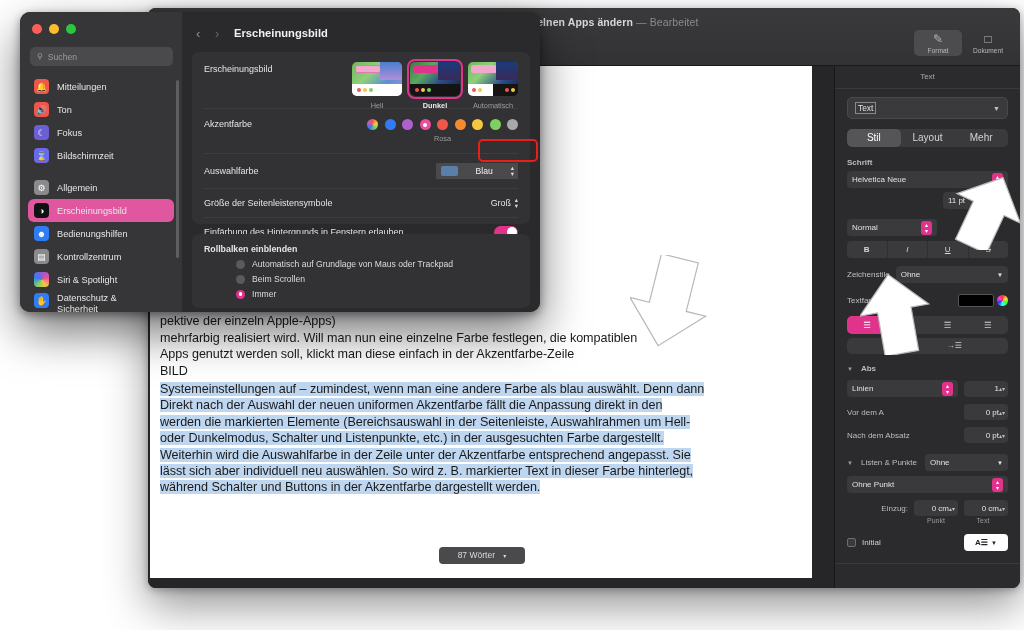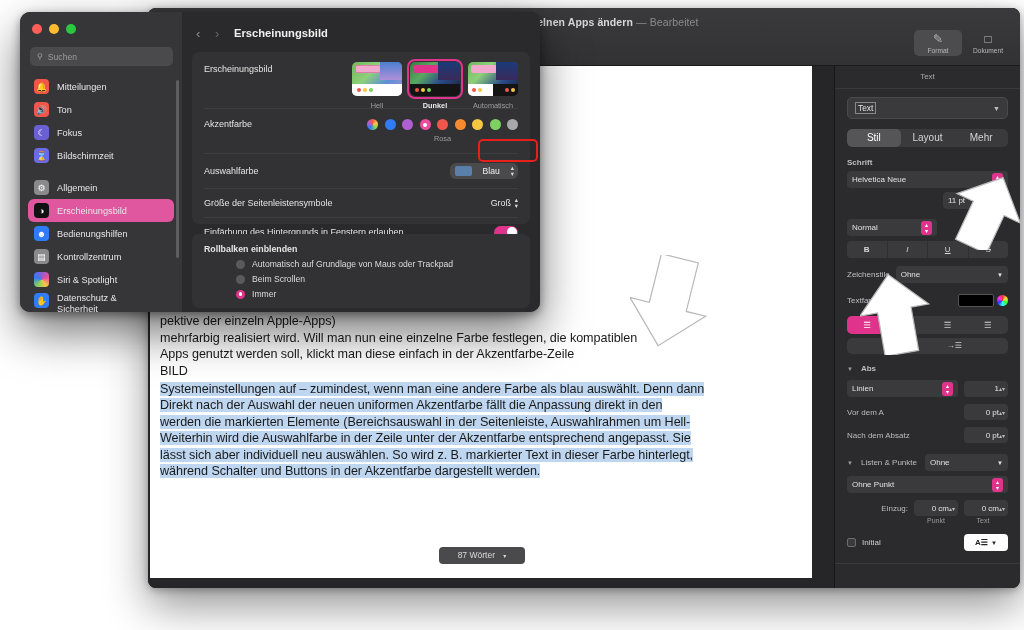--- a/index.html
+++ b/index.html
@@ -147,21 +147,21 @@
   .thumb-wrap { width: 50px; text-align:center; }
   .thumb { width: 50px; height: 34px; border-radius: 5px; overflow:hidden; position:relative; }
   .thumb.selected { outline: 2px solid #e0348c; outline-offset: 1px; }
   .thumb-cap { font-size: 7.3px; color:#9d9d9f; margin-top: 5px; display:block; }
   .thumb-cap.b { color:#ececec; font-weight:bold; }
   .accent-dots { display:flex; gap: 6.5px; }
   .dot { width: 11px; height: 11px; border-radius:50%; position:relative; }
   .dot .ring { position:absolute; left:3.5px; top:3.5px; width:4px; height:4px; border-radius:50%; background:#fff; }
   .accent-caption { font-size: 7.3px; color:#9d9d9f; text-align:center; }
   .popup {
-    display:flex; align-items:center; gap:11px; background:#4a4a4c; border-radius:6px;
+    display:flex; align-items:center; gap:18px; background:#4a4a4c; border-radius:0;
     padding: 2px 4px 2px 5px; font-size: 8.6px; color:#f0f0f0;
   }
   .swatch { width: 17px; height: 10px; border-radius:2px; }
   .arrows { font-size: 6.4px; line-height:6px; color:#dcdcdc; text-align:center; }
   .plainpop { display:flex; align-items:center; gap:4px; font-size:8.8px; color:#e8e8e8;}
   .toggle { width: 24px; height: 13px; border-radius: 7px; background:#e0348c; position:relative; }
   .toggle .knob { position:absolute; right:1.5px; top:1.5px; width:10px; height:10px; border-radius:50%; background:#fff; }
   .radio { width: 9px; height:9px; border-radius:50%; background:#5a5a5c; flex:0 0 auto; position:relative; }
   .radio.on { background:#e0348c; }
   .radio.on::after { content:''; position:absolute; left:2.8px; top:2.8px; width:3.4px; height:3.4px; border-radius:50%; background:#fff; }
@@ -255,20 +255,21 @@
         <div class="doc-p" style="left:10px; top:264px;">
           <div>mehrfarbig realisiert wird. Will man nun eine einzelne Farbe festlegen, die           kompatiblen</div>
           <div>Apps genutzt werden soll, klickt man diese einfach in der Akzentfarbe-Zeile</div>
           <div>BILD</div>
         </div>
 
         <div class="doc-p" style="left:10px; top:315px;">
           <div><span class="hl">Systemeinstellungen auf – zumindest, wenn man eine andere Farbe als blau auswählt. Denn dann</span></div>
           <div><span class="hl">Direkt nach der Auswahl der neuen uniformen Akzentfarbe fällt die Anpassung direkt in den</span></div>
           <div><span class="hl">werden die markierten Elemente (Bereichsauswahl in der Seitenleiste, Auswahlrahmen um Hell-</span></div>
+          <div><span class="hl">oder Dunkelmodus, Schalter und Listenpunkte, etc.) in der ausgesuchten Farbe dargestellt.</span></div>
           <div><span class="hl">Weiterhin wird die Auswahlfarbe in der Zeile unter der Akzentfarbe entsprechend angepasst. Sie</span></div>
           <div><span class="hl">lässt sich aber individuell neu auswählen. So wird z. B. markierter Text in dieser Farbe hinterlegt,</span></div>
           <div><span class="hl">während Schalter und Buttons in der Akzentfarbe dargestellt werden.</span></div>
         </div>
 
         <div id="wordcount">
           <span class="pill">
             <span>87 Wörter</span>
             <span style="margin-left:6px; font-size:6px;">▾</span>
           </span>

